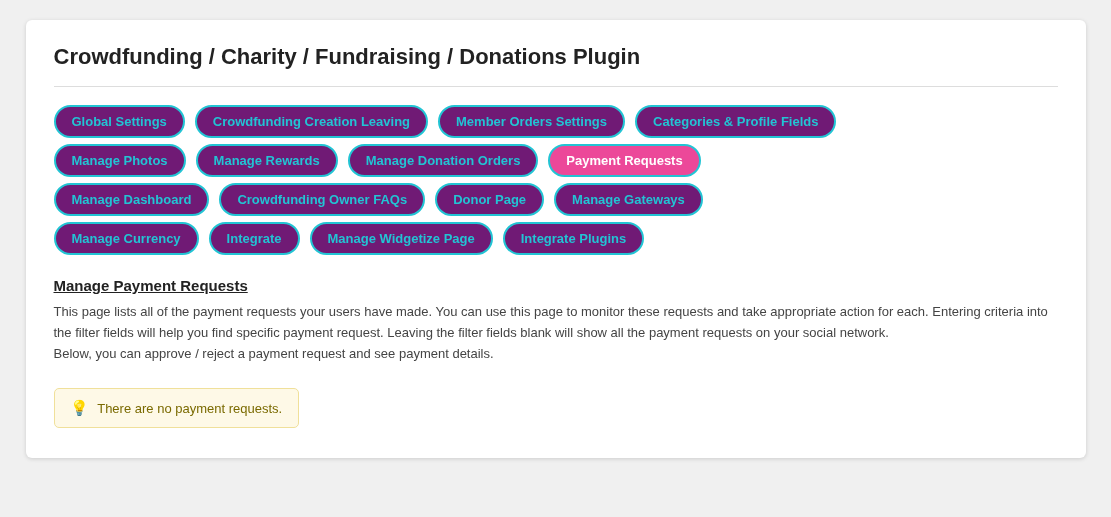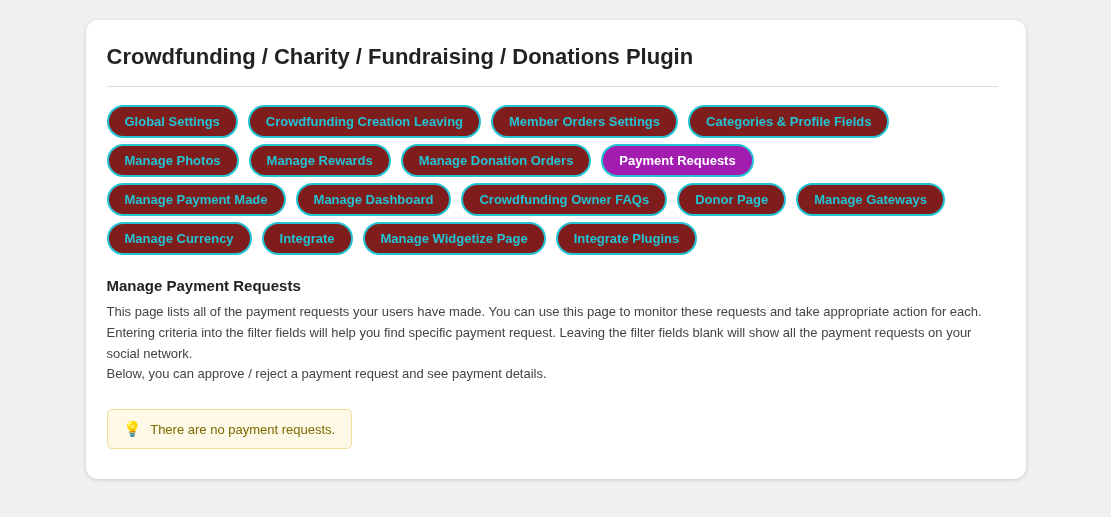--- a/index.html
+++ b/index.html
@@ -9,24 +9,24 @@
       font-size: 14px;
       color: #333;
       display: flex;
       justify-content: center;
       align-items: flex-start;
       min-height: 517px;
       padding: 20px;
     }
     .card {
       background: #fff;
-      border-radius: 12px;
+      border-radius: 6px;
       box-shadow: 0 1px 4px rgba(0,0,0,0.15);
-      width: 940px;
-      padding: 24px 28px 30px 21px;
+      width: 1060px;
+      padding: 24px 28px 30px 28px;
     }
     .page-title {
       font-size: 22px;
       font-weight: bold;
       color: #222;
       margin-bottom: 16px;
     }
     .divider {
       border: none;
       border-top: 1px solid #ddd;
@@ -34,40 +34,41 @@
     }
     .button-grid {
       display: flex;
       flex-wrap: wrap;
       gap: 10px;
       margin-bottom: 6px;
     }
     .nav-btn {
       border: 2px solid #22c4d4;
       border-radius: 30px;
-      background: #7f1d1d;
+      background: #701a75;
       color: #22c4d4;
       font-size: 13px;
       font-weight: bold;
       padding: 7px 16px;
       cursor: pointer;
       white-space: nowrap;
       transition: background 0.15s, color 0.15s;
     }
     .nav-btn.active {
-      background: #a21caf;
+      background: #ec4899;
       color: #fff;
       border-color: #22c4d4;
     }
     .section-title {
       font-size: 15px;
       font-weight: bold;
       color: #222;
       margin-top: 22px;
       margin-bottom: 8px;
+      text-decoration: underline;
     }
     .section-desc {
       font-size: 13px;
       color: #444;
       line-height: 1.6;
       margin-bottom: 24px;
     }
     .info-box {
       background: #fef9e7;
       border: 1px solid #f0e09a;
@@ -97,21 +98,20 @@
       <button class="nav-btn">Member Orders Settings</button>
       <button class="nav-btn">Categories &amp; Profile Fields</button>
     </div>
   <div class="button-grid" style="margin-top:0;">
       <button class="nav-btn">Manage Photos</button>
       <button class="nav-btn">Manage Rewards</button>
       <button class="nav-btn">Manage Donation Orders</button>
       <button class="nav-btn active">Payment Requests</button>
     </div>
   <div class="button-grid" style="margin-top:0;">
-  <button class="nav-btn">Manage Payment Made</button>
       <button class="nav-btn">Manage Dashboard</button>
       <button class="nav-btn">Crowdfunding Owner FAQs</button>
       <button class="nav-btn">Donor Page</button>
       <button class="nav-btn">Manage Gateways</button>
     </div>
   <div class="button-grid" style="margin-top:0;">
   <button class="nav-btn">Manage Currency</button>
       <button class="nav-btn">Integrate</button>
       <button class="nav-btn">Manage Widgetize Page</button>
       <button class="nav-btn">Integrate Plugins</button>

